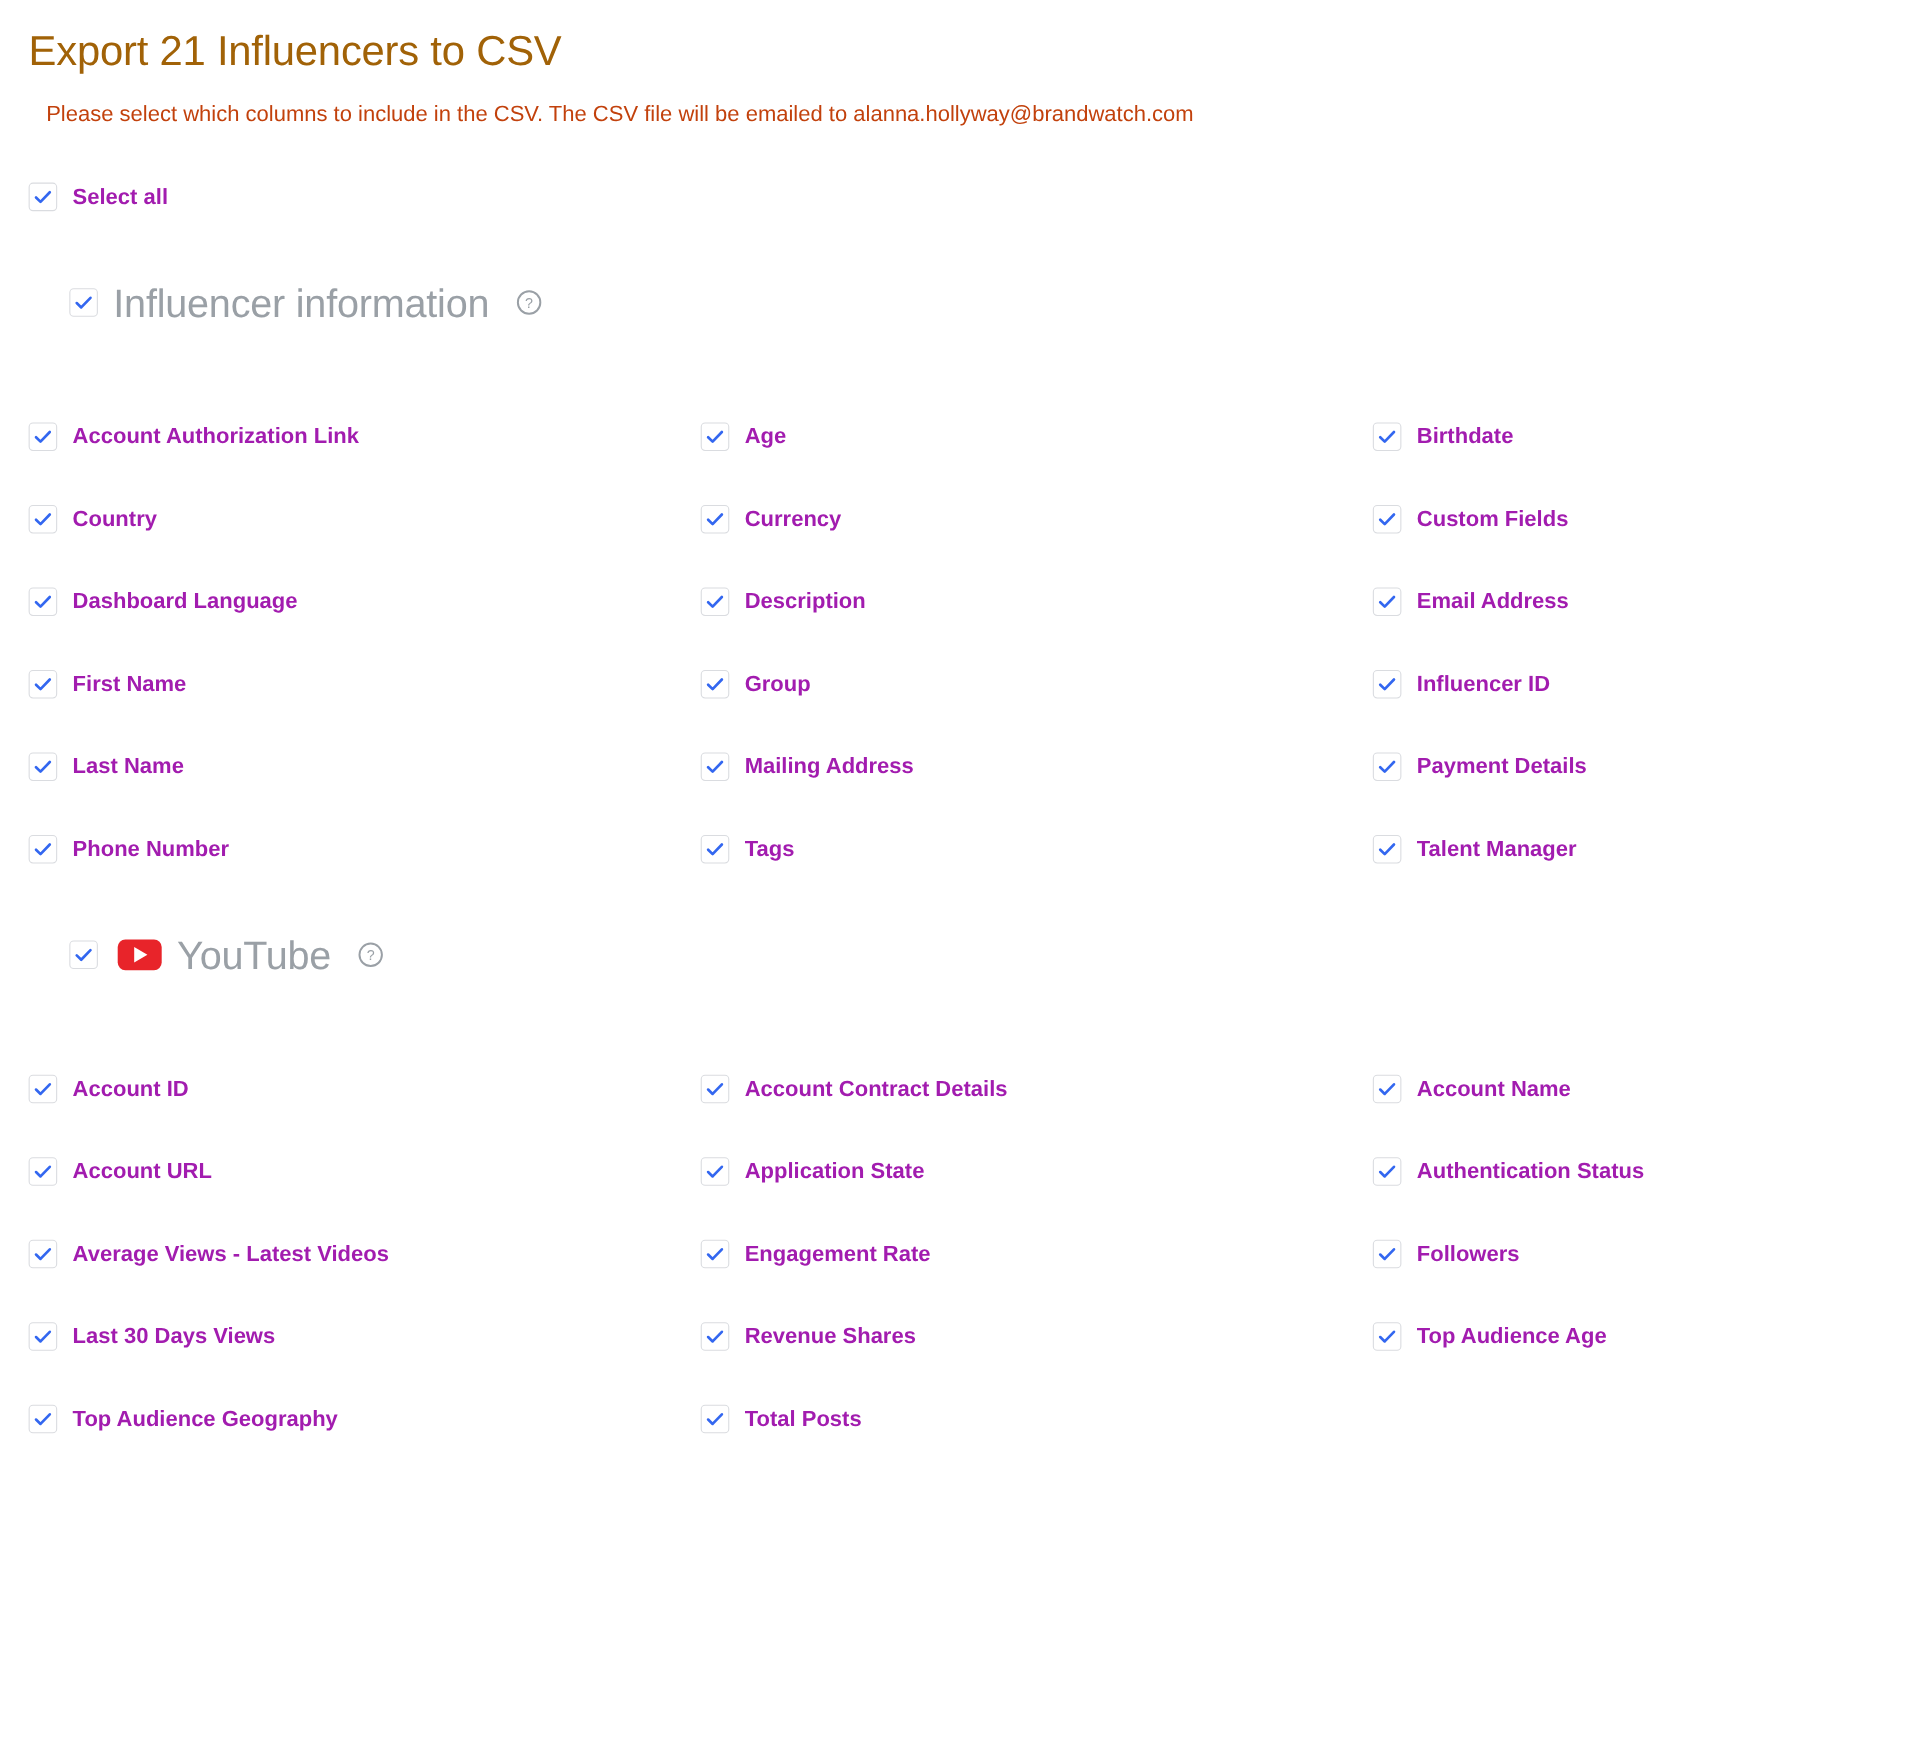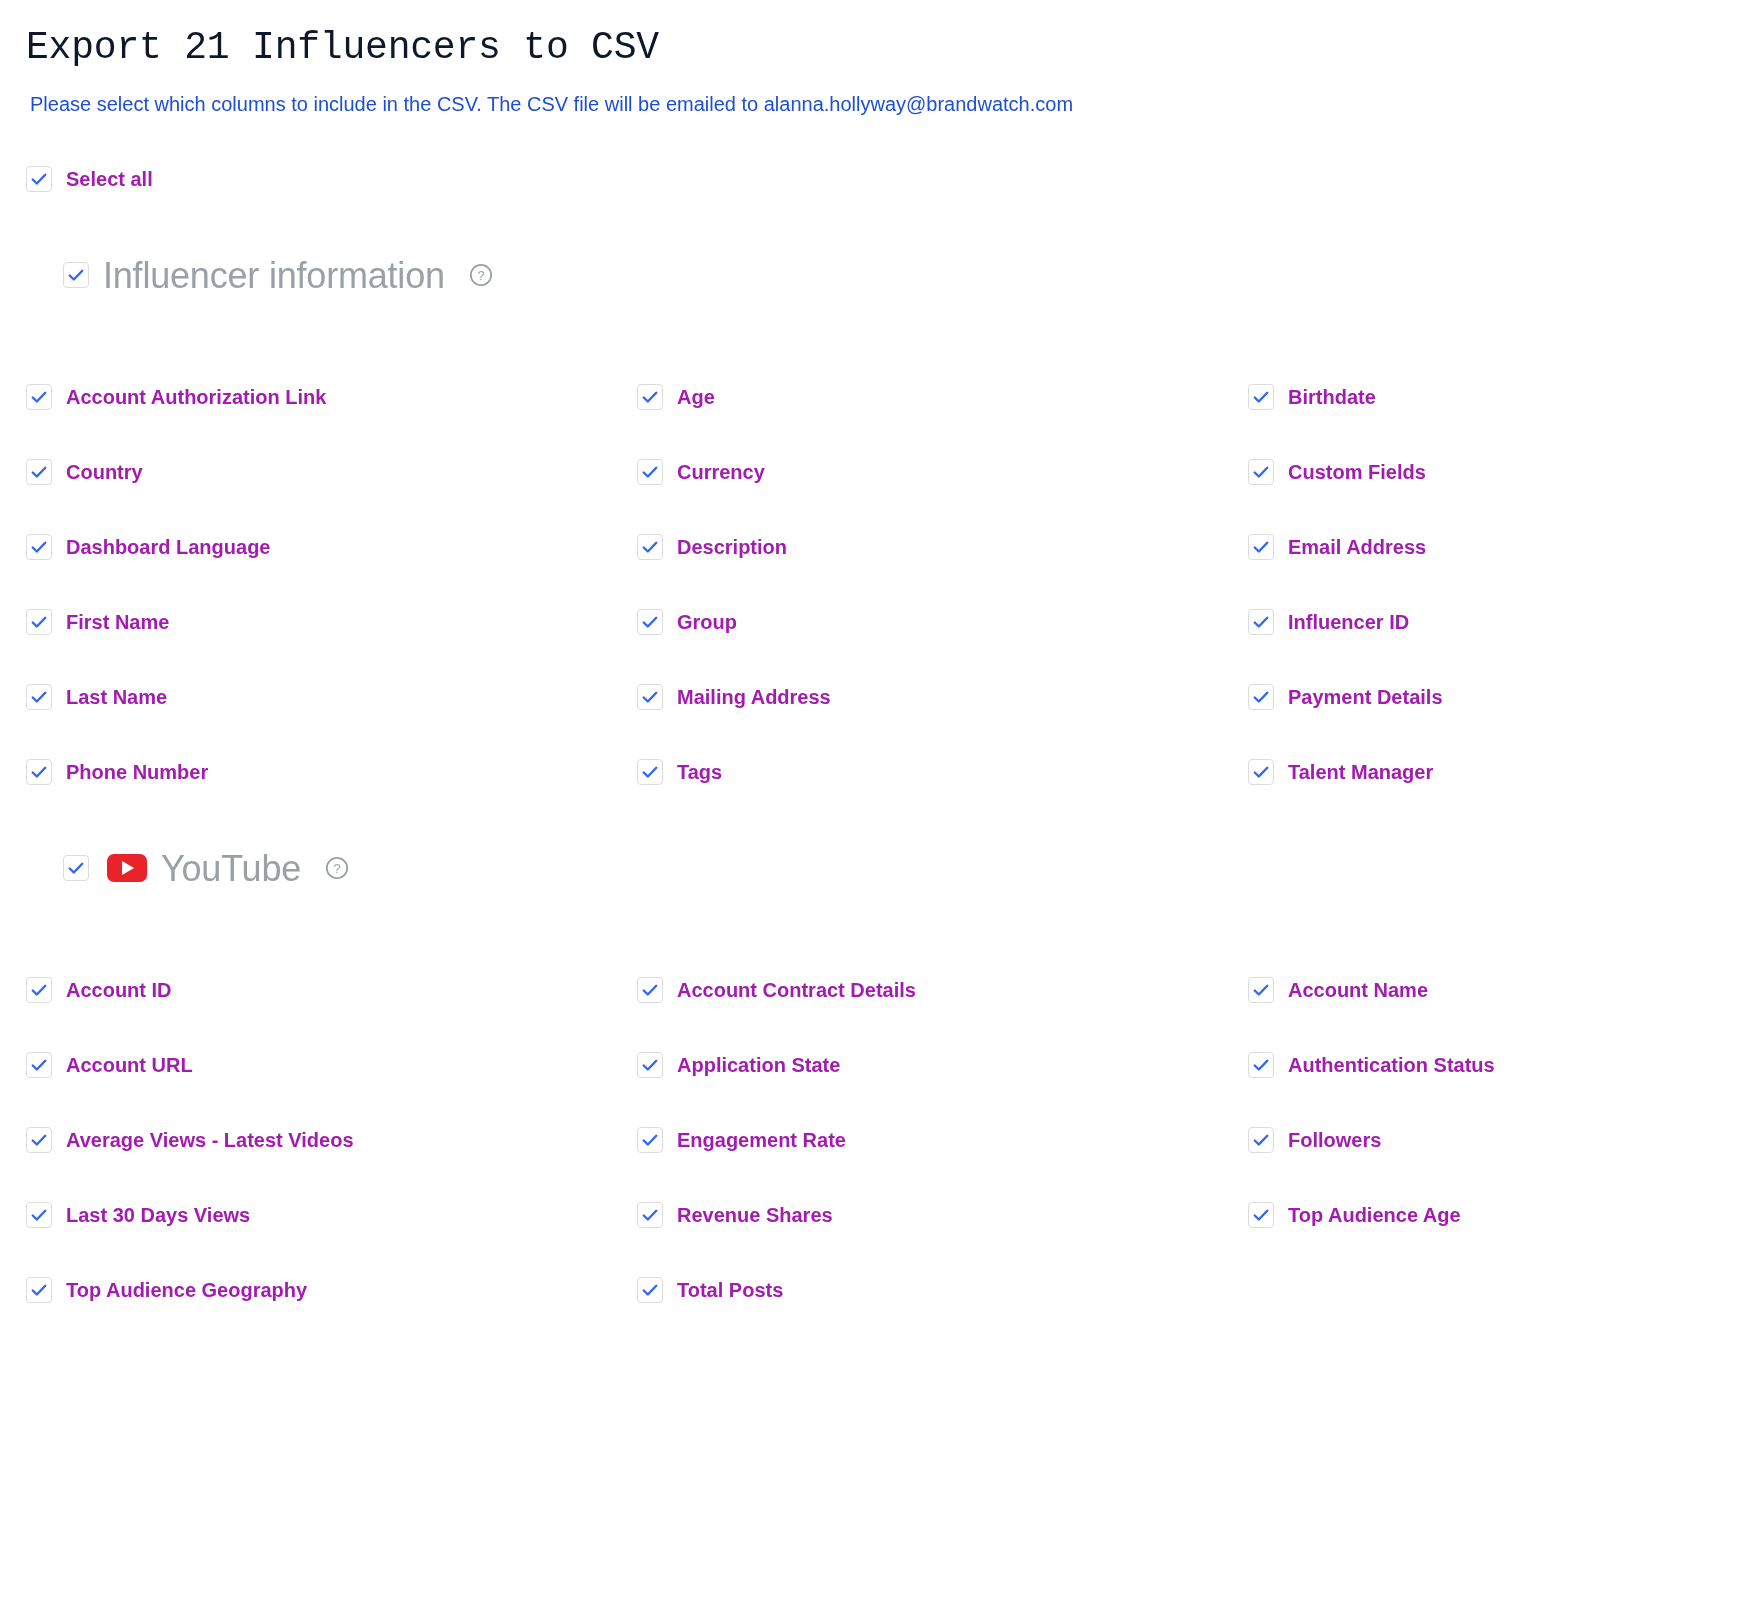--- a/index.html
+++ b/index.html
@@ -9,30 +9,29 @@
     min-height: 1602px;
     background: #ffffff;
     font-family: "Liberation Sans", sans-serif;
     -webkit-font-smoothing: antialiased;
   }
   .page { padding: 14px 26px 0 26px; }
 
   .title {
     font-size: 38px;
     font-weight: 400;
-    color: #0f172a;
+    color: #a16207;
     letter-spacing: -0.2px;
     margin: 10px 0 0 0;
     line-height: 1.25;
-    font-family: Liberation Mono, monospace;
   }
   .subtitle {
     font-size: 20px;
-    color: #1d4ed8;
-    margin: 18px 0 0 4px;
+    color: #c2410c;
+    margin: 18px 0 0 16px;
     line-height: 1.4;
     font-weight: 400;
   }
 
   
   .cb {
     width: 26px;
     height: 26px;
     min-width: 26px;
     border: 1px solid #dadce0;

